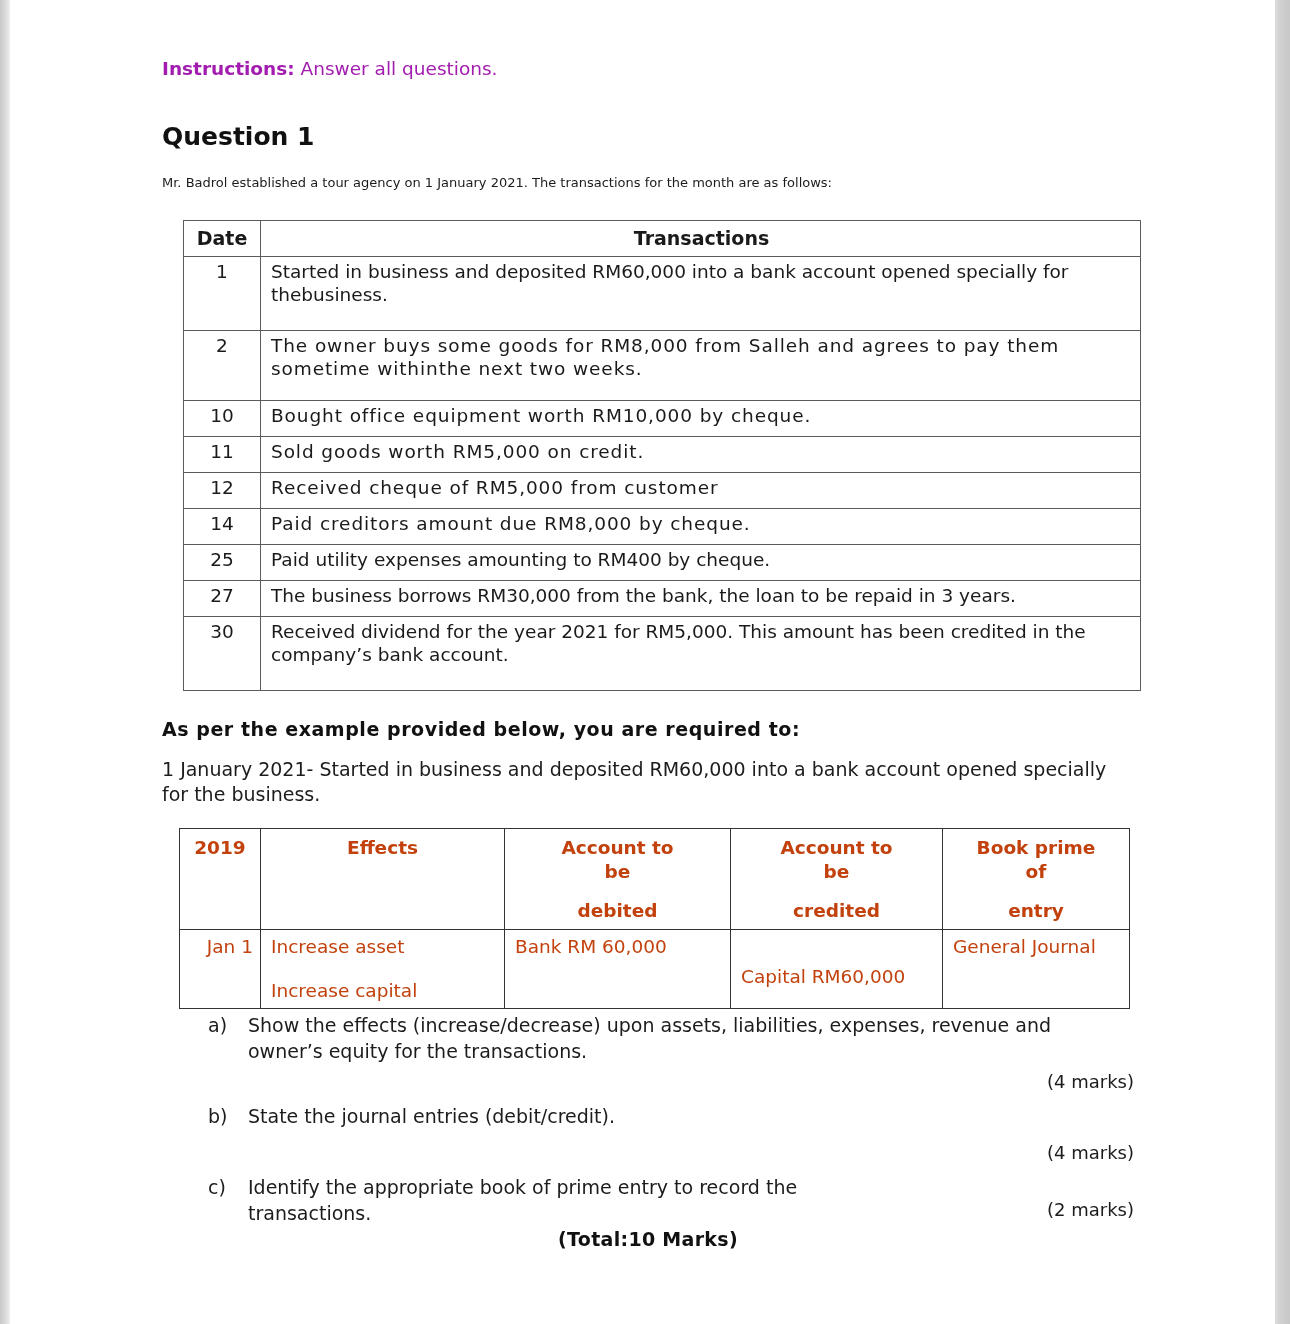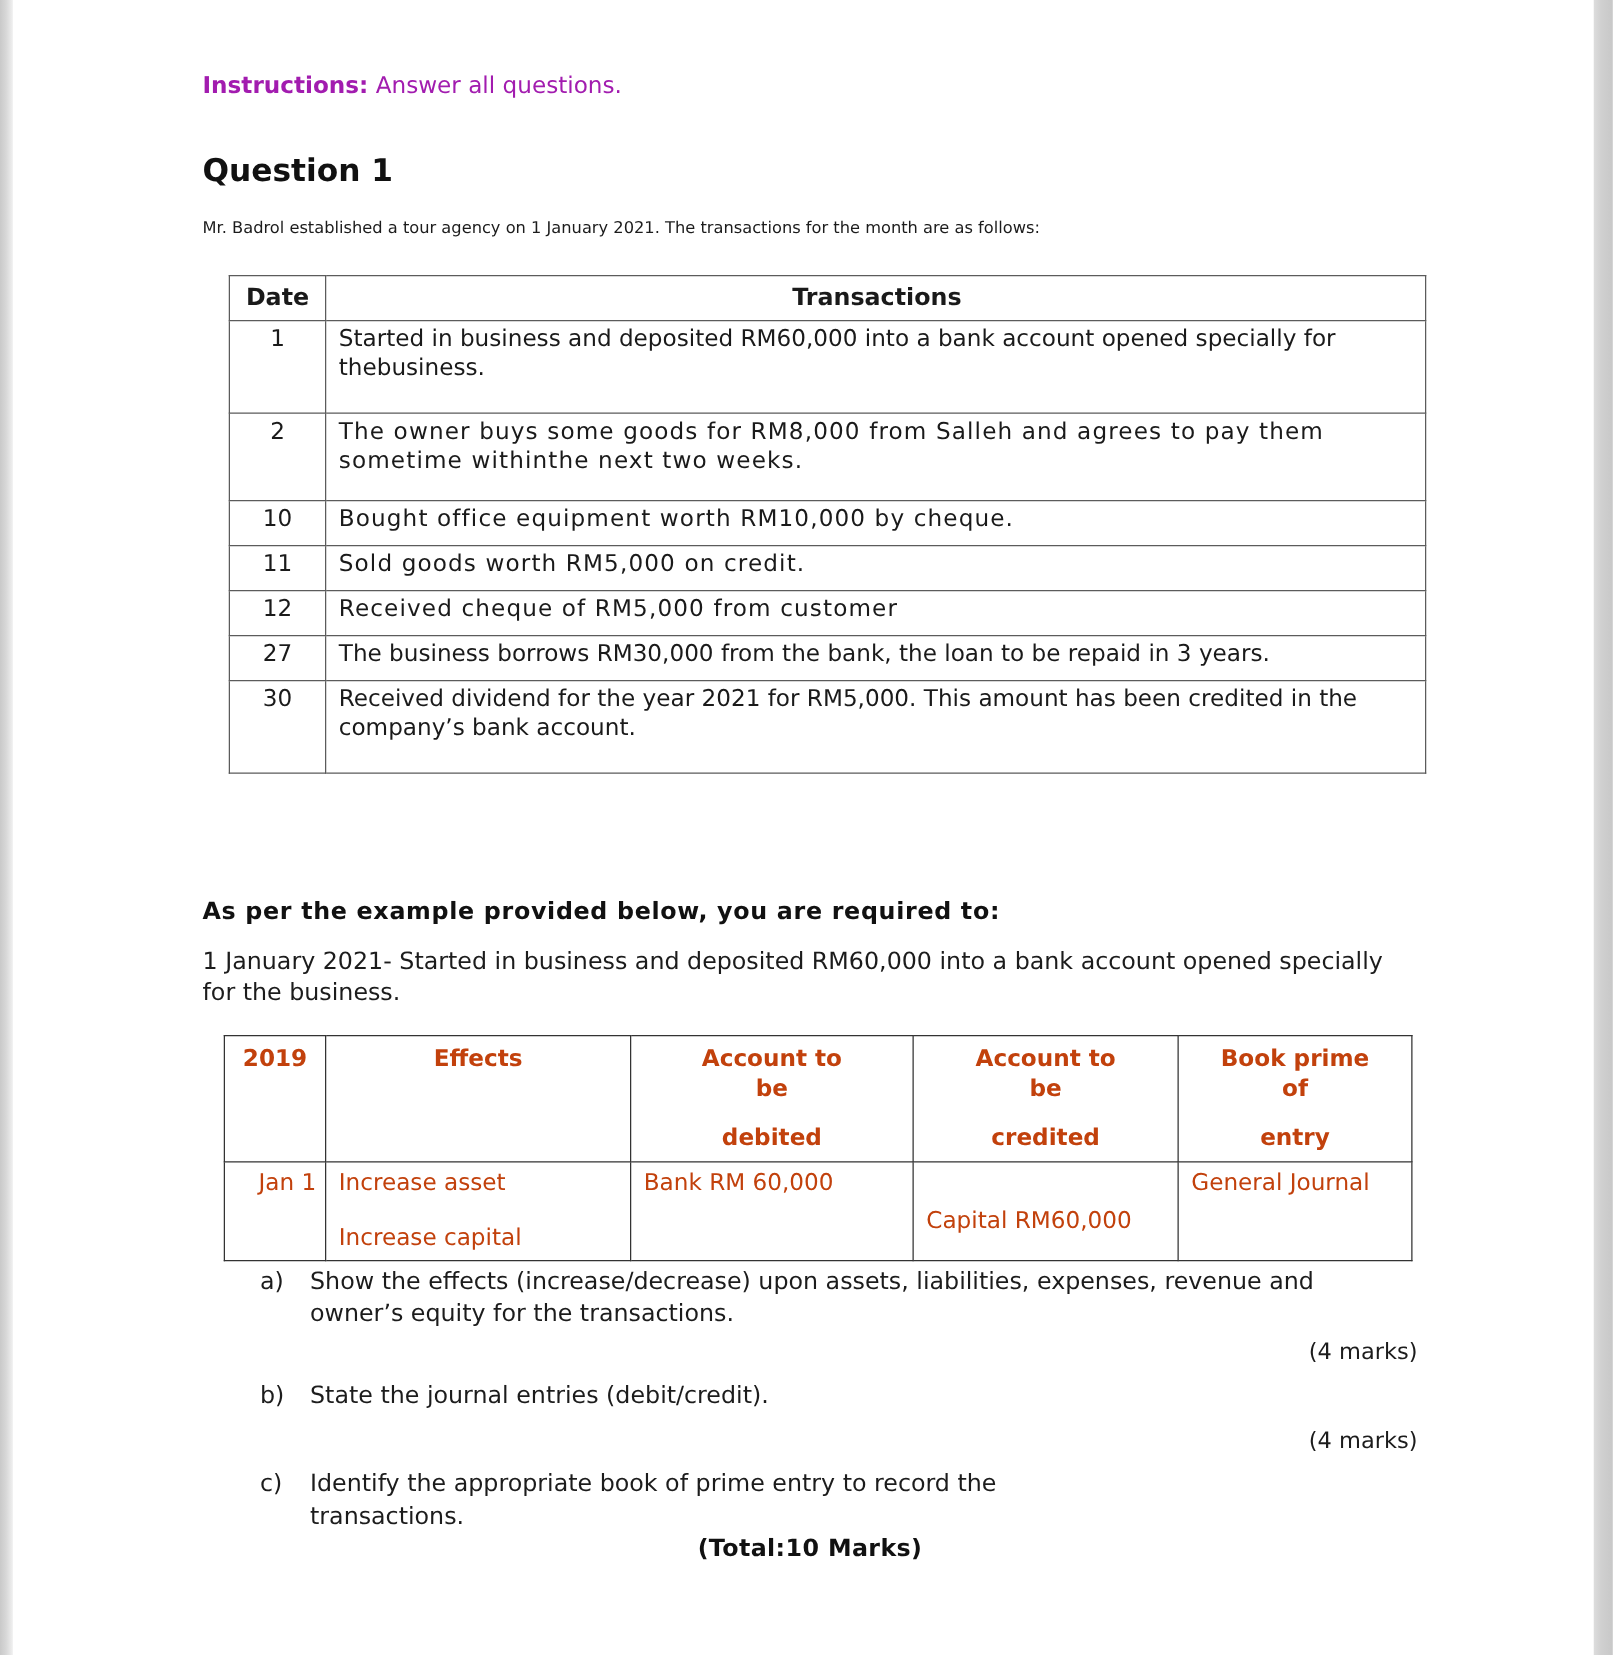--- a/index.html
+++ b/index.html
@@ -239,20 +239,28 @@
           <td class="c-date">10</td>
           <td class="spaced">Bought office equipment worth RM10,000 by cheque.</td>
         </tr>
         <tr class="row-short">
           <td class="c-date">11</td>
           <td class="spaced">Sold goods worth RM5,000 on credit.</td>
         </tr>
         <tr class="row-short">
           <td class="c-date">12</td>
           <td class="spaced">Received cheque of RM5,000 from customer</td>
+        </tr>
+        <tr class="row-short">
+          <td class="c-date">14</td>
+          <td class="spaced">Paid creditors amount due RM8,000 by cheque.</td>
+        </tr>
+        <tr class="row-short">
+          <td class="c-date">25</td>
+          <td class="tight">Paid utility expenses amounting to RM400 by cheque.</td>
         </tr>
         <tr class="row-short">
           <td class="c-date">27</td>
           <td class="tight">The business borrows RM30,000 from the bank, the loan to be repaid in 3 years.</td>
         </tr>
         <tr class="row-last">
           <td class="c-date">30</td>
           <td>
             <span>Received dividend for the year 2021 for RM5,000. This amount has been credited in the</span><br>
             <span>company’s bank account.</span>
@@ -321,20 +329,21 @@
         <span class="marker">b)</span>
         <span class="qtext" style="display:block">State the journal entries (debit/credit).</span>
       </div>
       <div class="gap-b"></div>
       <div class="marks">(4 marks)</div>
 
       <div class="gap-c"></div>
       <div class="qitem">
         <span class="marker">c)</span>
         <span class="qtext" style="display:block; width:560px;">Identify the appropriate book of prime entry to record the transactions.</span>
+        <div class="marks" style="margin-top:-28px;">(2 marks)</div>
       </div>
 
     </div>
 
     <div class="total">(Total:10  Marks)</div>
 
   </div>
 </div>
 
 </body></html>

